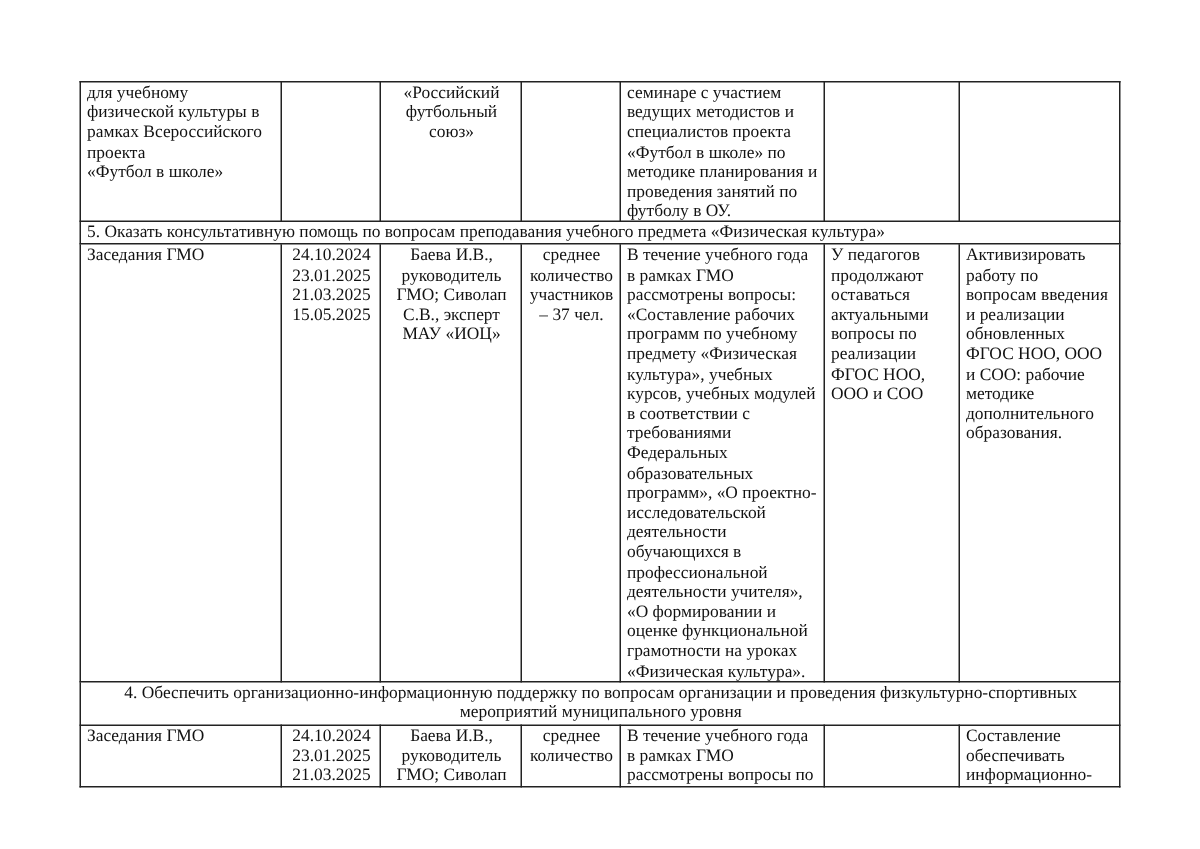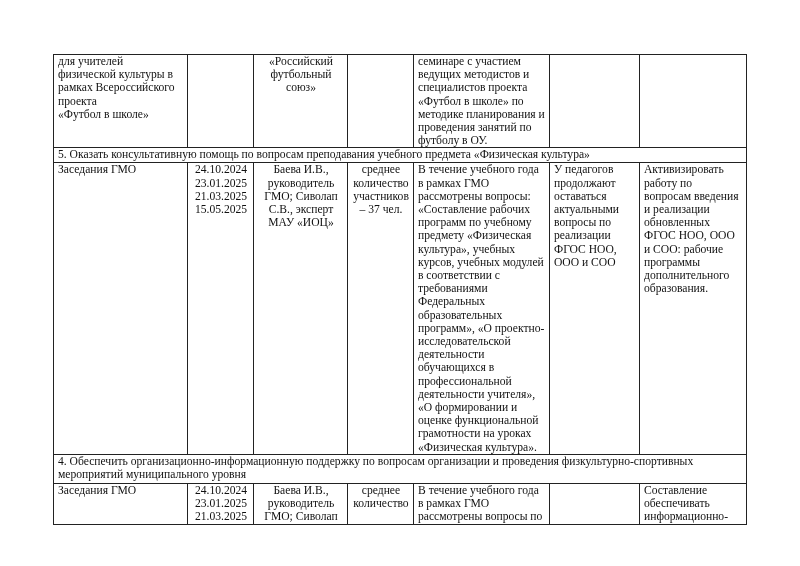--- a/index.html
+++ b/index.html
@@ -9,39 +9,39 @@
   table.report { position:absolute; left:53px; top:54px; border-collapse:collapse;
                  table-layout:fixed; width:693px; font-size:11.6px; line-height:13.2px; }
   table.report td { border:1px solid #222; vertical-align:top; padding:0 3px 0 4px;
                     white-space:pre-line; overflow:hidden; }
   td.center { text-align:center;margin-top:28px; }
   td.section { padding-left:4px; }
   tr.r1 td { height:92px; }
   tr.r2 td { height:285px; }
   tr.r3 td { height:37px; }
   tr.sec1 td { height:14px; }
-  tr.sec2 td { height:28px; }
+  tr.sec2 td { height:28px;text-align:center; }
 </style>
 </head>
 <body>
 
 <div class="page">
   <table class="report">
     <colgroup>
       <col style="width:134px">
         <col style="width:66px">
         <col style="width:94px">
       <col style="width:66px">
         <col style="width:136px">
         <col style="width:90px">
         <col style="width:107px">
     </colgroup>
     <tbody>
       <tr class="r1">
-        <td>для учителей
+        <td>для учебному
 физической культуры в
 рамках Всероссийского
 проекта
 «Футбол в школе»</td>
         <td class="center"></td>
         <td class="center">«Российский
 футбольный
 союз»</td>
         <td class="center"></td>
         <td>семинаре с участием
@@ -102,21 +102,21 @@
 реализации
 ФГОС НОО,
 ООО и СОО</td>
         <td>Активизировать
 работу по
 вопросам введения
 и реализации
 обновленных
 ФГОС НОО, ООО
 и СОО: рабочие
-программы
+методике
 дополнительного
 образования.</td>
       </tr>
       <tr class="sec2">
         <td colspan="7" class="section">4. Обеспечить организационно-информационную поддержку по вопросам организации и проведения физкультурно-спортивных
 мероприятий муниципального уровня</td>
       </tr>
       <tr class="r3">
         <td>Заседания ГМО</td>
         <td class="center">24.10.2024

